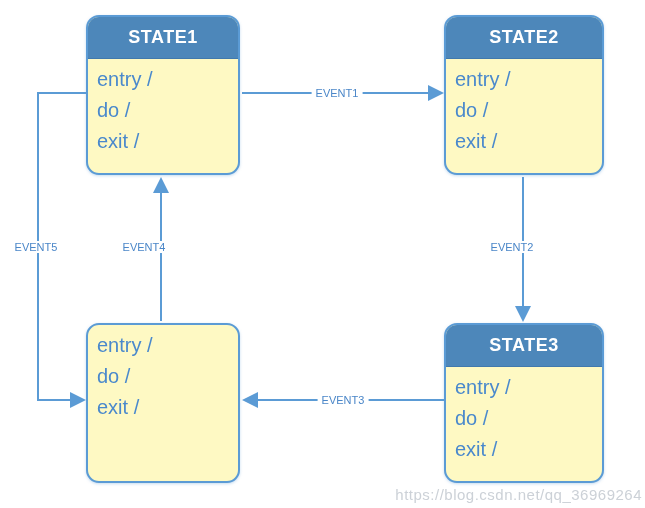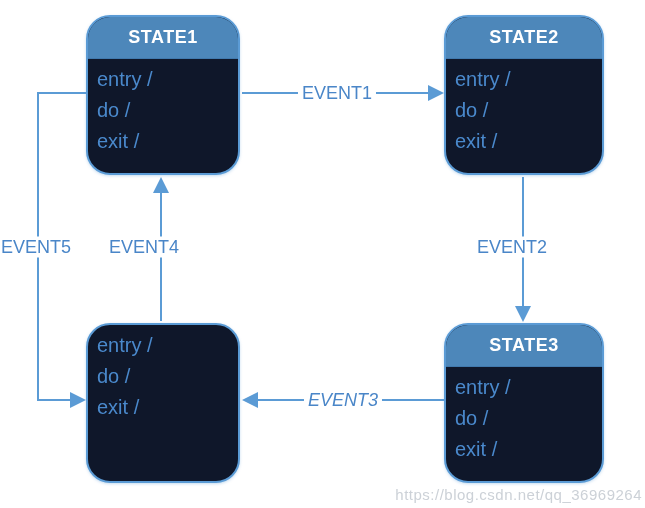--- a/index.html
+++ b/index.html
@@ -11,23 +11,23 @@
     font-family: "Liberation Sans", sans-serif;
     overflow: hidden;
   }
   .connector-layer {
     position: absolute;
     left: 0; top: 0;
     width: 645px; height: 508px;
   }
   .state {
     position: absolute;
-    background: #0f172a;
+    background: #fef9c3;
     border: 2px solid #5b9bd5;
-    border-radius: 24px;
+    border-radius: 13px;
     box-shadow: 0 1px 3px rgba(91,155,213,0.35);
     overflow: hidden;
     box-sizing: border-box;
   }
   .state-header {
     height: 41px;
     background: #4d87ba;
     border-bottom: 1px solid #4179ad;
     display: flex;
     align-items: center;
@@ -41,21 +41,21 @@
     padding: 5px 0 0 9px;
     font-size: 20px;
     line-height: 31px;
     color: #4a89cc;
   }
   .event-label {
     position: absolute;
     transform: translate(-50%, -50%);
     background: #ffffff;
     padding: 0 4px;
-    font-size: 18px;
+    font-size: 11px;
     color: #4a86c8;
     white-space: nowrap;
   }
   .watermark {
     position: absolute;
     right: 3px;
     top: 486px;
     font-size: 15px;
     color: #ccd1d7;
     letter-spacing: 0.5px;
@@ -116,19 +116,19 @@
   <div class="state" style="left:86px; top:323px; width:154px; height:160px;">
     <div class="state-body">
       <div>entry /</div>
       <div>do /</div>
       <div>exit /</div>
     </div>
   </div>
 
   <span class="event-label" style="left:337px; top:93px;">EVENT1</span>
   <span class="event-label" style="left:512px; top:247px;">EVENT2</span>
-  <span class="event-label" style="left:343px; top:400px;font-style:italic;">EVENT3</span>
+  <span class="event-label" style="left:343px; top:400px;">EVENT3</span>
   <span class="event-label" style="left:144px; top:247px;">EVENT4</span>
   <span class="event-label" style="left:36px; top:247px;">EVENT5</span>
 
   <div class="watermark">https://blog.csdn.net/qq_36969264</div>
 
 </div>
 
 </body></html>

